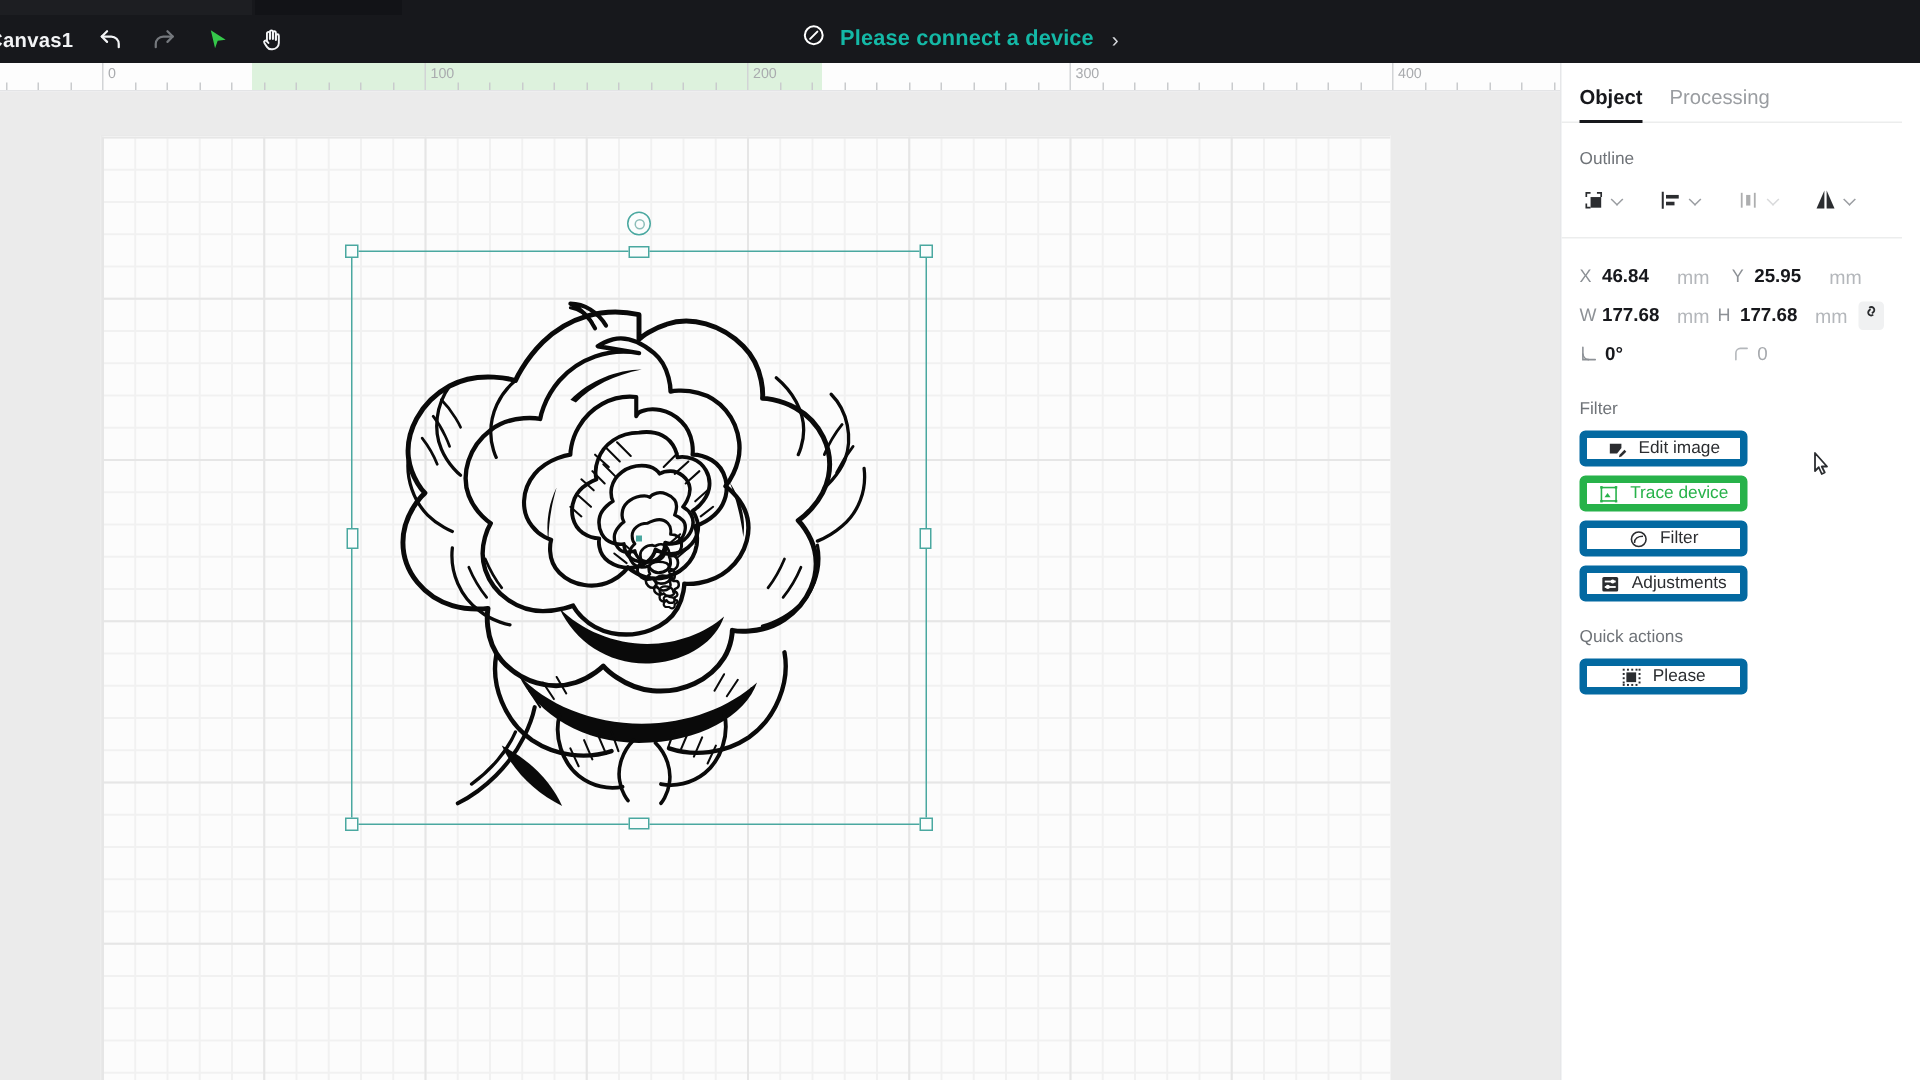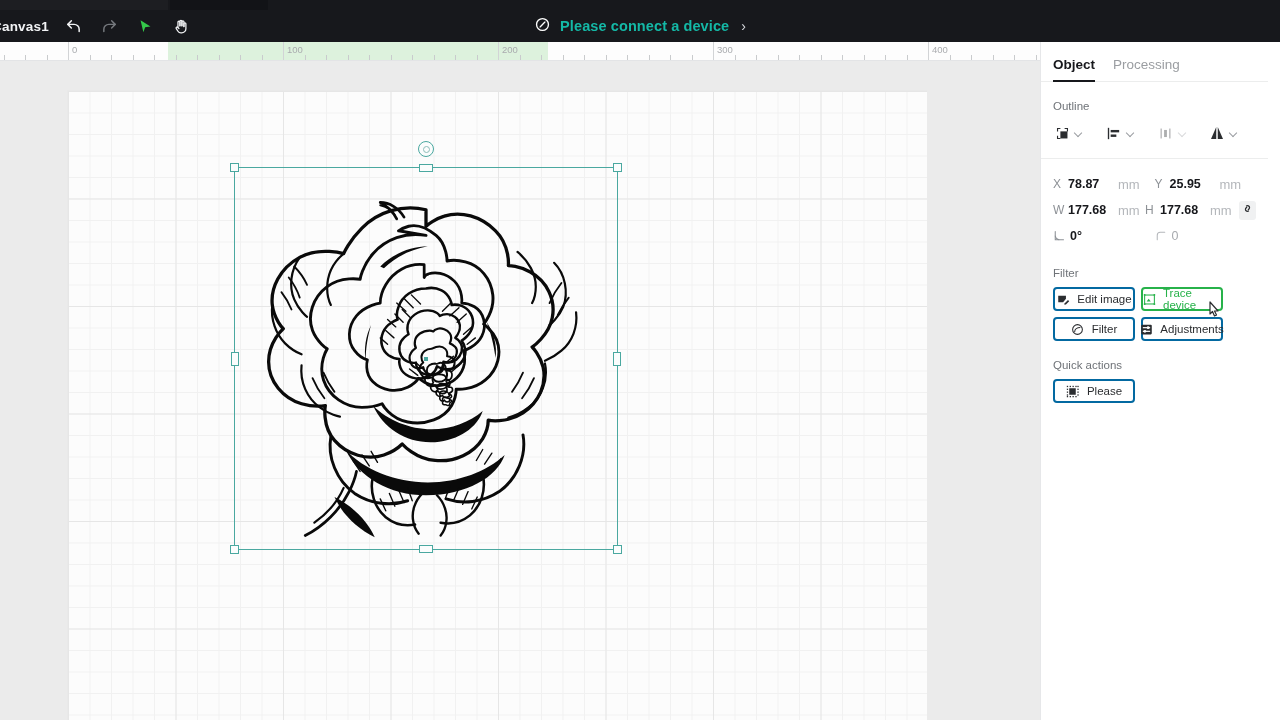--- a/index.html
+++ b/index.html
@@ -183,22 +183,22 @@
   .fval.muted { color: #a7aaae; font-weight: 400; }
   .funit { font-size: 13px; color: #b4b7bb; margin-left: 4px; }
   .linkbtn {
     width: 17px; height: 19px; border-radius: 3px; background: #f0f1f2;
     display: flex; align-items: center; justify-content: center; flex: none;
     cursor: pointer; margin-left: 2px;
   }
 
   .btn-grid { display: flex; flex-wrap: wrap; gap: 6px; padding: 8px 12px 0 12px; }
   .pbtn {
-    width: 82px; height: 24px;
-    border: 2px solid #0369a1; border-radius: 4px; background: #fff;
+    width: 112px; height: 24px;
+    border: 5px solid #0369a1; border-radius: 4px; background: #fff;
     display: flex; align-items: center; justify-content: center; gap: 7px;
     font-size: 11.5px; color: #2b2d30; cursor: pointer;
   }
   .pbtn.accent { border-color: #27b24a; color: #27b24a; }
   .pbtn .bglyph { width: 14px; height: 14px; display:flex; align-items:center; justify-content:center; }
 
   .cursor-ptr { position: absolute; left: 1207px; top: 300px; width: 16px; height: 20px; pointer-events:none; }
 </style>
 </head>
 <body>
@@ -478,21 +478,21 @@
         <span class="caret"></span>
       </div>
     </div>
 
     <div class="panel-divider"></div>
 
     <div class="fields">
       <div class="frow">
         <div class="fcell">
           <span class="flabel">X</span>
-          <span class="fval">78.87</span>
+          <span class="fval">46.84</span>
           <span class="funit">mm</span>
         </div>
         <div class="fcell">
           <span class="flabel">Y</span>
           <span class="fval">25.95</span>
           <span class="funit">mm</span>
         </div>
       </div>
 
       <div class="frow">

